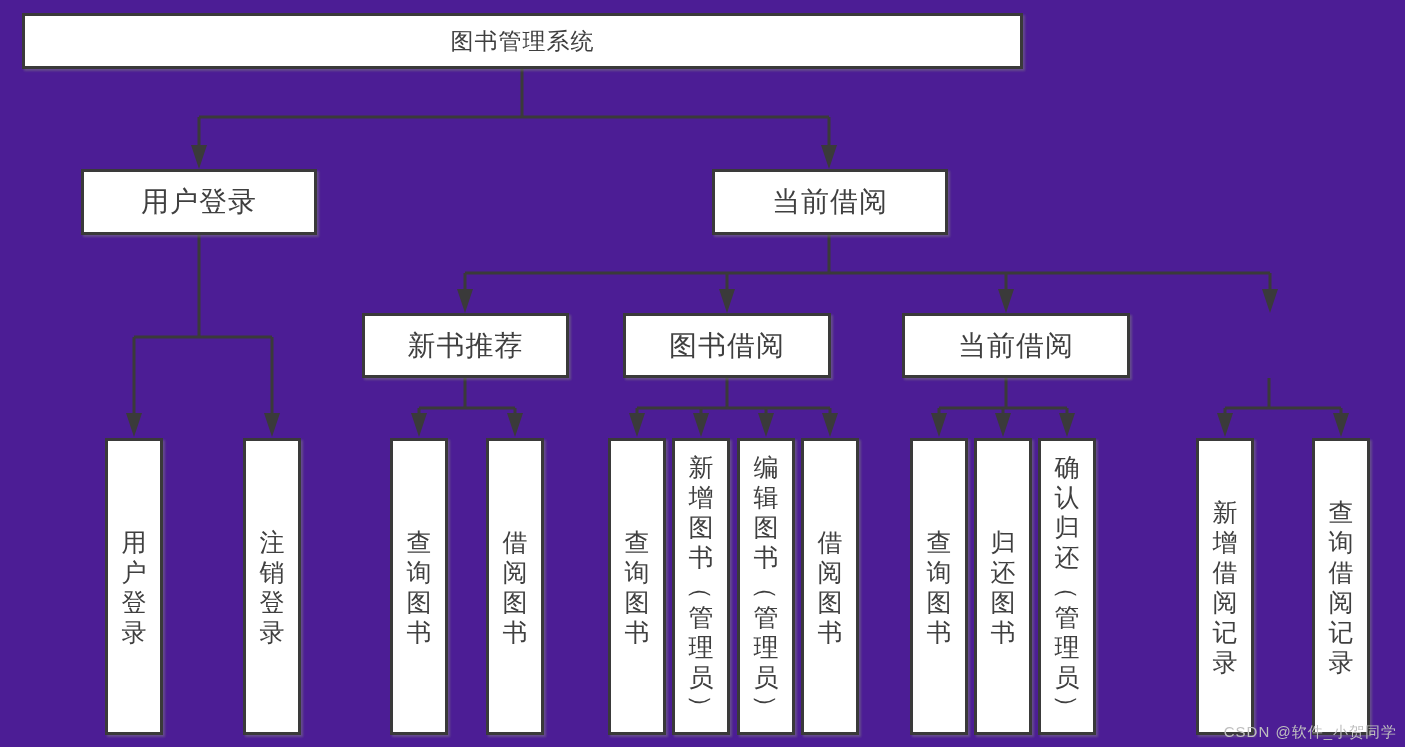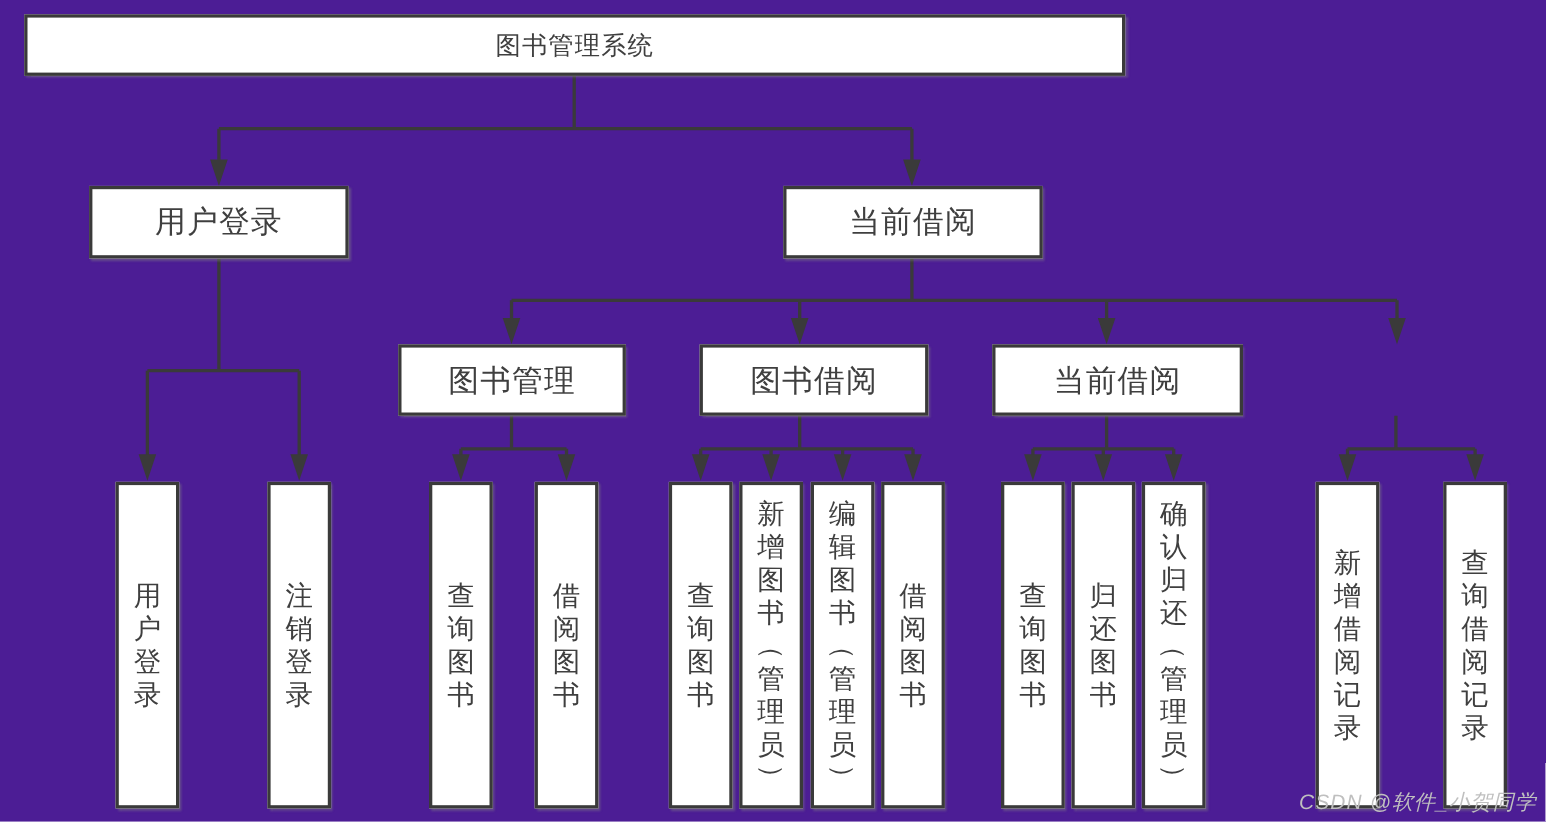--- a/index.html
+++ b/index.html
@@ -21,21 +21,21 @@
     box-shadow:2px 2px 2px rgba(130,130,130,.45);
   }
   .hnode{font-size:28px;letter-spacing:1px;white-space:nowrap;}
   .root{font-size:23px;}
   .vnode{width:58px;top:438px;height:297px;flex-direction:column;font-size:25px;}
   .vtext{display:flex;flex-direction:column;align-items:center;}
   .vchar{display:block;height:30px;line-height:30px;text-align:center;}
   .vchar.rot{transform:rotate(90deg);}
   .watermark{
     position:absolute;right:8px;bottom:5px;
-    color:#bfbfbf;font-size:19px;letter-spacing:1px;white-space:nowrap;font-style:italic;
+    color:#bfbfbf;font-size:15px;letter-spacing:1px;white-space:nowrap;
   }
 </style>
 </head>
 <body>
 
 <div id="stage">
 
   <svg class="connectors" viewBox="0 0 1405 747" fill="none">
     <g stroke="#3a3a3a" stroke-width="3">
 
@@ -81,23 +81,23 @@
   </div>
 
   <div class="node hnode" style="left:81px;top:169px;width:236px;height:66px;">
     <span>用户登录</span>
   </div>
   <div class="node hnode" style="left:712px;top:169px;width:236px;height:66px;">
     <span>当前借阅</span>
   </div>
 
   <div class="node hnode" style="left:362px;top:313px;width:207px;height:65px;">
-    <span>图书管理</span>
-  </div>
-  <div class="node hnode" style="left:636px;top:313px;width:208px;height:65px;">
+    <span>新书推荐</span>
+  </div>
+  <div class="node hnode" style="left:623px;top:313px;width:208px;height:65px;">
     <span>图书借阅</span>
   </div>
   <div class="node hnode" style="left:902px;top:313px;width:228px;height:65px;">
     <span>当前借阅</span>
   </div>
 
   <div class="node vnode" style="left:105px;">
     <span class="vtext">
         <span class="vchar">用</span>
         <span class="vchar">户</span>

